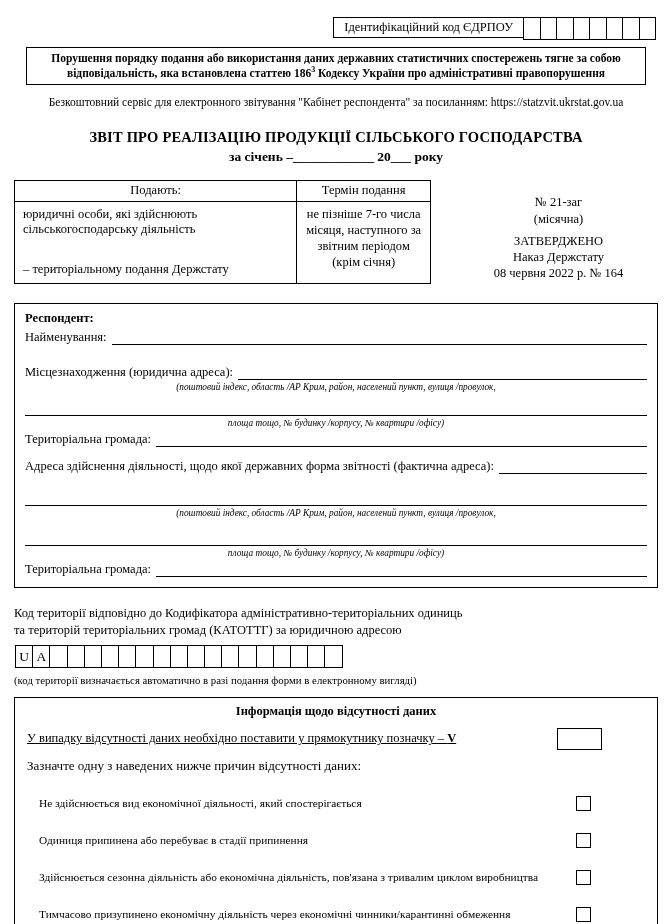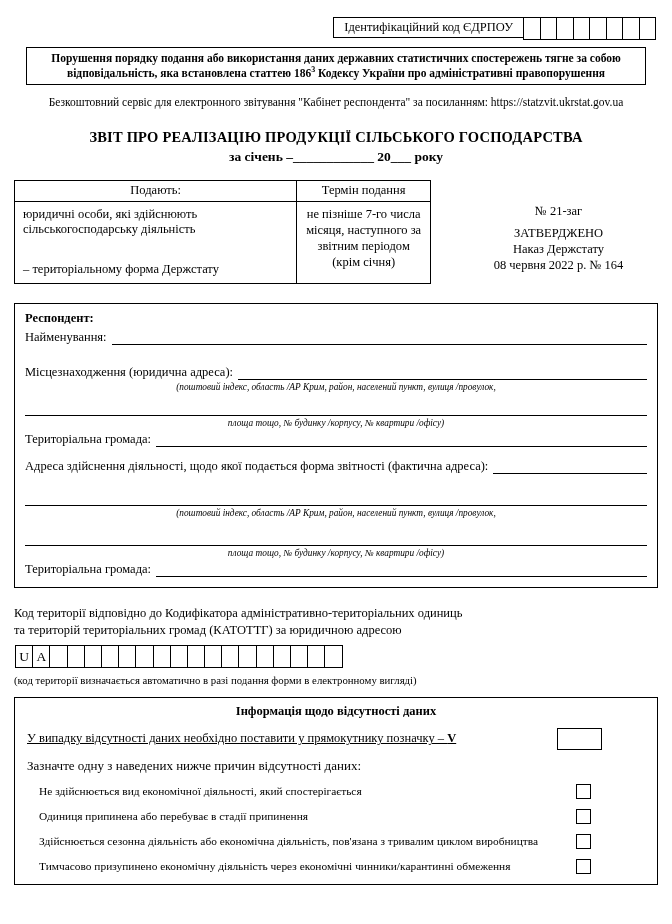--- a/index.html
+++ b/index.html
@@ -71,21 +71,21 @@
   .katottg-cells { display:flex; margin-top:7px; margin-left:2px; }
   .katottg-cells .cell { width:18.2px; height:23px; font-size:13.5px; }
   .katottg-note { font-size:10.8px; margin-top:5px; }
 
   
   .nodata-box { border:1.5px solid #000; margin-top:10px; padding:6px 12px 10px 12px; }
   .nodata-title { text-align:center; font-weight:bold; font-size:12.5px; }
   .nodata-instr { display:flex; align-items:center; margin-top:9px; font-size:12.5px;text-decoration:underline; }
   .v-rect { width:45px; height:22px; border:1.5px solid #000; margin-left:auto; margin-right:43px; }
   .nodata-choose { margin-top:8px; font-size:13px; }
-  .reason-row { display:flex; align-items:center; margin-top:10px; padding-left:12px; font-size:11.4px; }
+  .reason-row { display:flex; align-items:center; margin-top:22px; padding-left:12px; font-size:11.4px; }
   .reason-box { width:15px; height:15px; border:1.5px solid #000; margin-left:auto; margin-right:54px; flex:none; }
 </style>
 </head>
 <body>
 
 <div class="page">
 
   <div class="edrpou-row">
     <div class="edrpou-label-box">
       <span>Ідентифікаційний код ЄДРПОУ</span>
@@ -119,28 +119,29 @@
     <table class="submit-table">
       <tbody>
           <tr>
         <td class="th">Подають:</td>
         <td class="th">Термін подання</td>
       </tr>
       <tr>
         <td class="who-cell">
           <div>юридичні особи, які здійснюють сільськогосподарську діяльність</div>
           <div class="who-gap"></div>
-          <div>– територіальному форма Держстату</div>
+          <div>– територіальному подання Держстату</div>
         </td>
         <td class="term-cell">не пізніше 7-го числа місяця, наступного за звітним періодом (крім січня)</td>
       </tr>
     </tbody>
       </table>
     <div class="approval-block">
       <div>№ 21-заг</div>
+      <div>(місячна)</div>
       <div class="gap"></div>
       <div>ЗАТВЕРДЖЕНО</div>
       <div>Наказ Держстату</div>
       <div>08 червня 2022 р. № 164</div>
     </div>
   </div>
 
   <div class="respondent-box">
     <div class="bold">Респондент:</div>
     <div class="r-line mt4">
@@ -152,21 +153,21 @@
       <span class="fill"></span>
     </div>
     <div class="hint">(поштовий індекс, область /АР Крим, район, населений пункт, вулиця /провулок,</div>
     <div class="uline mt8"></div>
     <div class="hint">площа тощо, № будинку /корпусу, № квартири /офісу)</div>
     <div class="r-line mt4">
       <span>Територіальна громада:</span>
       <span class="fill"></span>
     </div>
     <div class="r-line mt12">
-      <span>Адреса здійснення діяльності, щодо якої подається форма звітності (фактична адреса):</span>
+      <span>Адреса здійснення діяльності, щодо якої державних форма звітності (фактична адреса):</span>
       <span class="fill"></span>
     </div>
     <div class="uline mt16"></div>
     <div class="hint">(поштовий індекс, область /АР Крим, район, населений пункт, вулиця /провулок,</div>
     <div class="uline mt12"></div>
     <div class="hint">площа  тощо, № будинку /корпусу, № квартири /офісу)</div>
     <div class="r-line mt4">
       <span>Територіальна громада:</span>
       <span class="fill"></span>
     </div>

